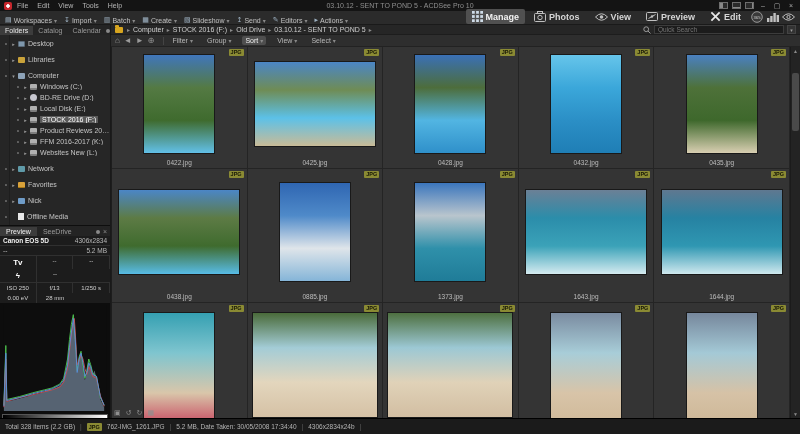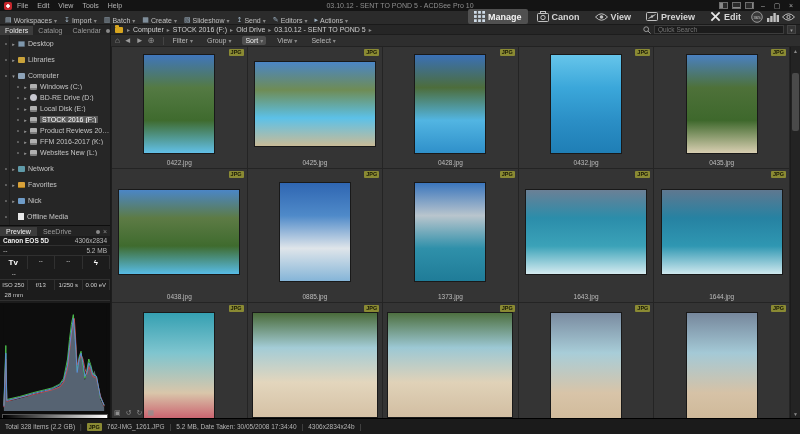--- a/index.html
+++ b/index.html
@@ -81,21 +81,21 @@
   
   #preview{position:absolute;left:0;top:190px;width:100%;height:78px;background:#1c1c1c;border-top:1px solid #0e0e0e}
   #pvtabs{display:flex;align-items:center;height:10px;background:#242424}
   .pvtab{padding:1px 6px;color:#9a9a9a}
   .pvtab.active{background:#3c3c3c;color:#eee}
   #pvtabs .mini{margin-left:auto;display:flex;gap:3px;padding-right:3px;color:#8a8a8a}
   .pinico{width:4px;height:4px;border-radius:50%;background:#8a8a8a;margin-top:2px}
   .exgrid{display:grid;grid-template-columns:1fr auto;border-bottom:1px solid #303030;padding:1px 3px;font-size:6.5px}
   .excam{color:#f0f0f0;font-weight:bold}
   .exres{color:#b8b8b8}
-  .exrow5{display:grid;grid-template-columns:repeat(4,1fr);text-align:center;border-bottom:1px solid #303030;font-size:6px;color:#cfcfcf}
+  .exrow5{display:grid;grid-template-columns:repeat(3,1fr);text-align:center;border-bottom:1px solid #303030;font-size:6px;color:#cfcfcf}
   .exrow5 span{padding:2px 0;border-right:1px solid #303030}
   .exrow5 span:last-child{border-right:none}
   .exrow5 .big{font-size:8px;font-weight:bold;color:#fff}
   .exdate{margin:2px 8px;border:1px solid #3a3a3a;background:#262626;text-align:center;padding:1px 0;color:#d5d5d5;font-size:6.5px}
 
   
   #histo{position:absolute;left:0;top:268px;width:100%;bottom:0;background:#0d0d0d;padding:2px}
   #histo svg{display:block;width:106px;height:108px;background:#0d0d0d}
   .gradbar{height:8px;margin-top:1px;border:1px solid #555;background:linear-gradient(to right,#000,#fff)}
 
@@ -208,21 +208,21 @@
             </g>
         </svg>
         <span>Manage</span>
       </span>
       <span class="mode">
         <svg class="mico" width="12" height="11" viewBox="0 0 12 11">
           <rect x="0.5" y="2.5" width="11" height="8" rx="1" fill="none" stroke="#c0c0c0"></rect>
           <rect x="3.5" y="0.5" width="5" height="2" fill="none" stroke="#c0c0c0"></rect>
           <circle cx="6" cy="6.5" r="2.2" fill="none" stroke="#c0c0c0"></circle>
         </svg>
-        <span>Canon</span>
+        <span>Photos</span>
       </span>
       <span class="mode">
         <svg class="mico" width="13" height="10" viewBox="0 0 13 10">
           <path d="M0.5,5 Q6.5,-1.5 12.5,5 Q6.5,11.5 0.5,5 Z" fill="none" stroke="#c0c0c0"></path>
           <circle cx="6.5" cy="5" r="1.8" fill="#c0c0c0"></circle>
         </svg>
         <span>View</span>
       </span>
       <span class="mode">
         <svg class="mico" width="12" height="11" viewBox="0 0 12 11">

